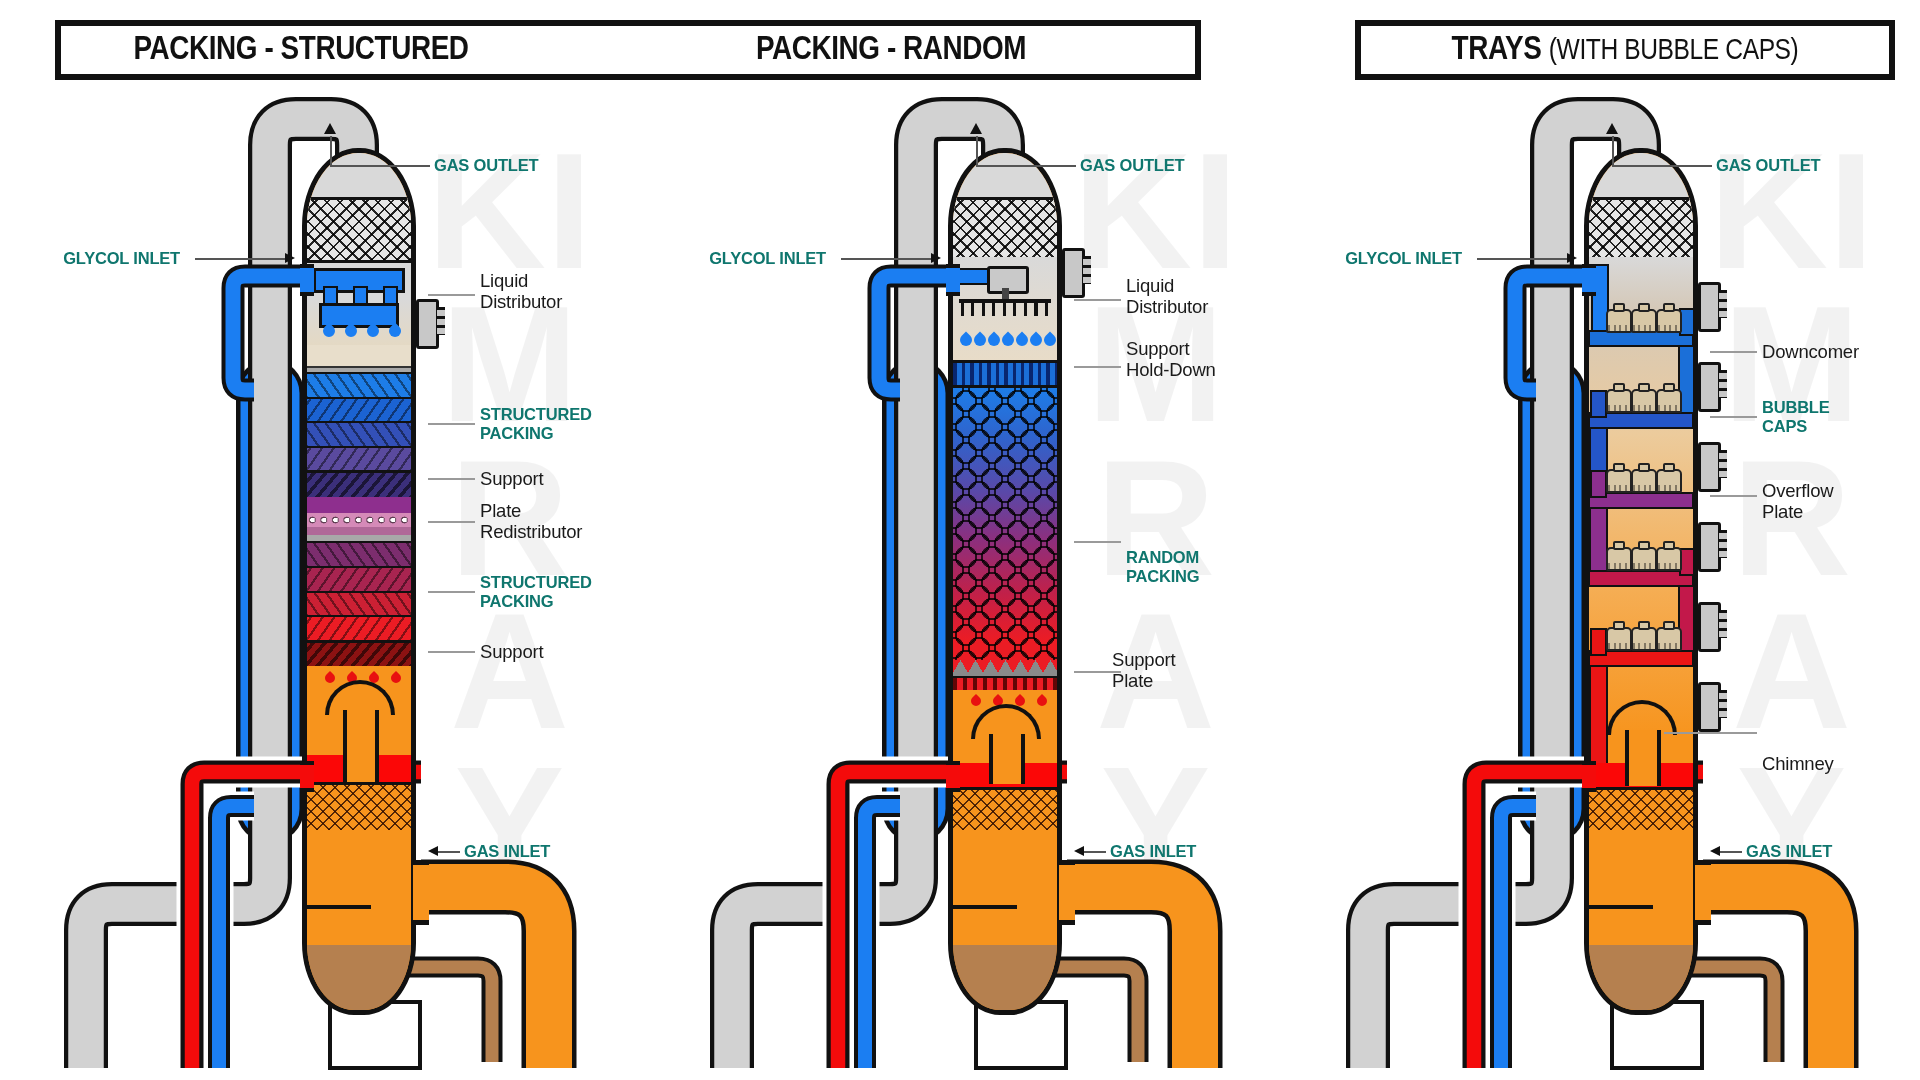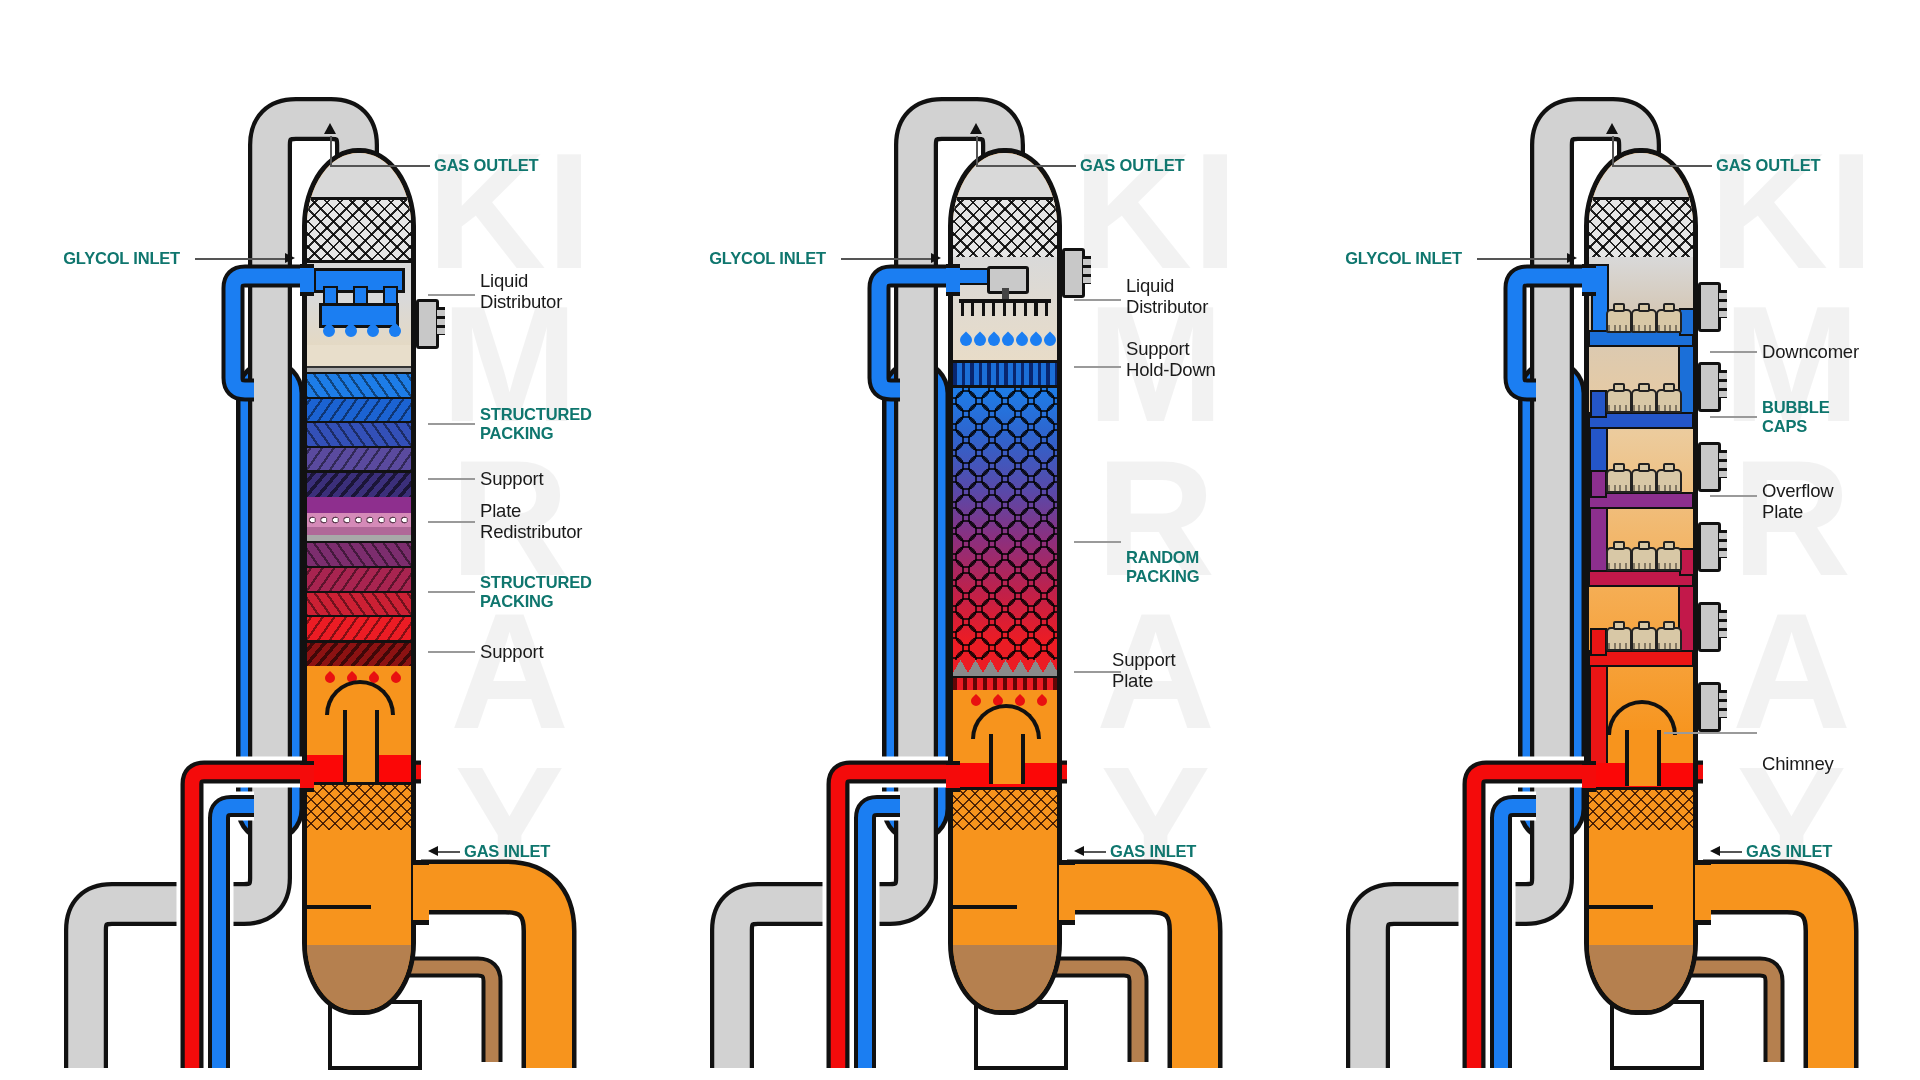--- a/index.html
+++ b/index.html
@@ -62,20 +62,27 @@
   .hbox{position:absolute;top:20px;height:48px;border:6px solid #111;background:#fff;z-index:30;}
   .htitle{position:absolute;top:2px;font-size:34px;font-weight:700;color:#111;text-align:center;
     transform:scaleX(.82);letter-spacing:-.5px;white-space:nowrap;}
   .hsub{font-weight:400;font-size:30px;}
 </style>
 </head>
 <body>
 
 <div id="canvas">
 
+  <div class="hbox" style="left:55px;width:1134px;">
+    <span class="htitle" style="left:10px;width:460px;">PACKING - STRUCTURED</span>
+    <span class="htitle" style="left:600px;width:460px;">PACKING - RANDOM</span>
+  </div>
+  <div class="hbox" style="left:1355px;width:528px;">
+    <span class="htitle" style="left:0;width:528px;"><b>TRAYS</b>&nbsp;<span class="hsub">(WITH BUBBLE CAPS)</span></span>
+  </div>
 
   <div class="col" style="left:37px;">
     <div class="wm">KIMRAY</div>
     <svg class="pipes" width="560" height="1080" viewBox="0 0 560 1080">
       <g id="pipeset">
         <path d="M233 393 L233 809" fill="none" stroke="#111" stroke-width="68" stroke-linecap="round"></path>
         <path d="M233 393 L233 809" fill="none" stroke="#1b7ef2" stroke-width="59" stroke-linecap="round"></path>
         <path d="M320 170 L320 145 Q320 119 294 119 L259 119 Q233 119 233 145 L233 878 Q233 904 207 904 L75 904 Q49 904 49 930 L49 1068" fill="none" stroke="#111" stroke-width="44"></path>
         <path d="M320 170 L320 145 Q320 119 294 119 L259 119 Q233 119 233 145 L233 878 Q233 904 207 904 L75 904 Q49 904 49 930 L49 1068" fill="none" stroke="#d2d2d2" stroke-width="35.5"></path>
         <path d="M283 276 L208 276 Q196 276 196 288 L196 378 Q196 390 208 390 L217 390" fill="none" stroke="#111" stroke-width="23"></path>

